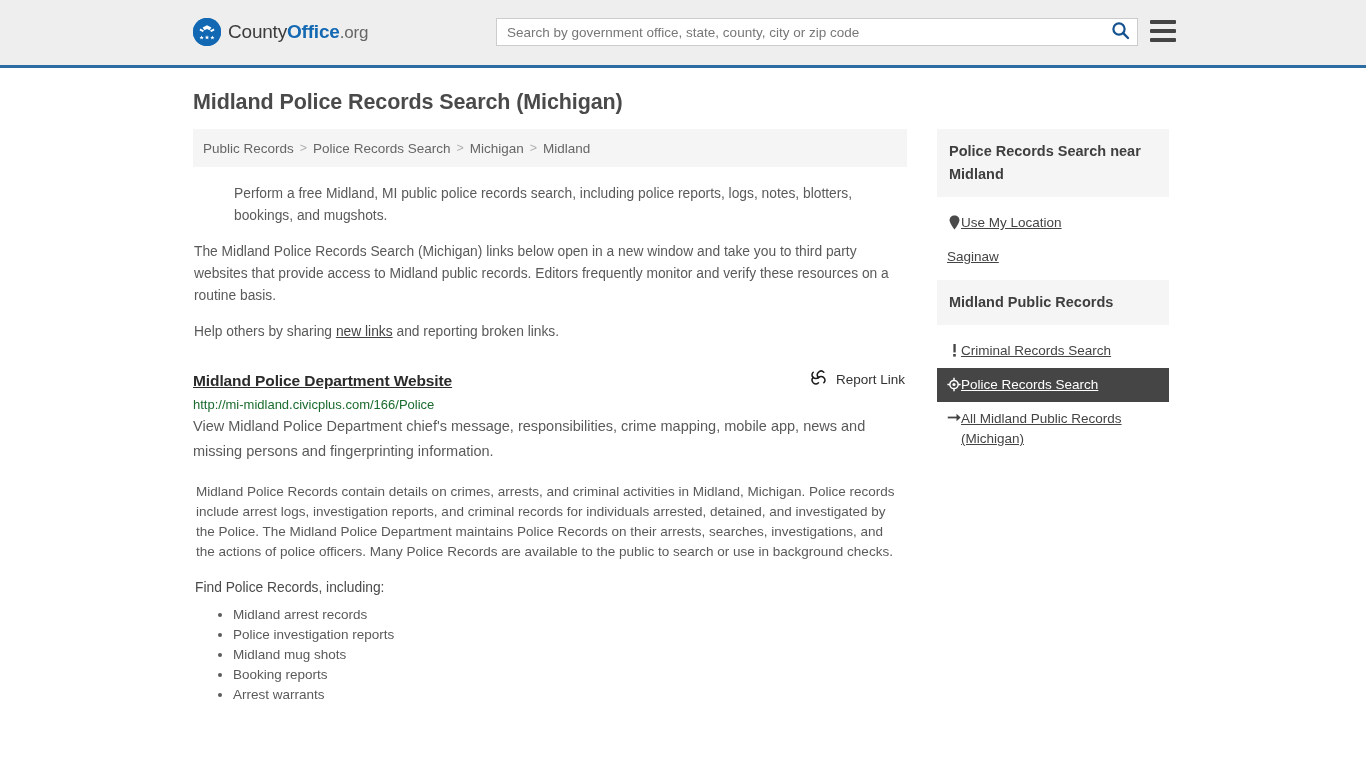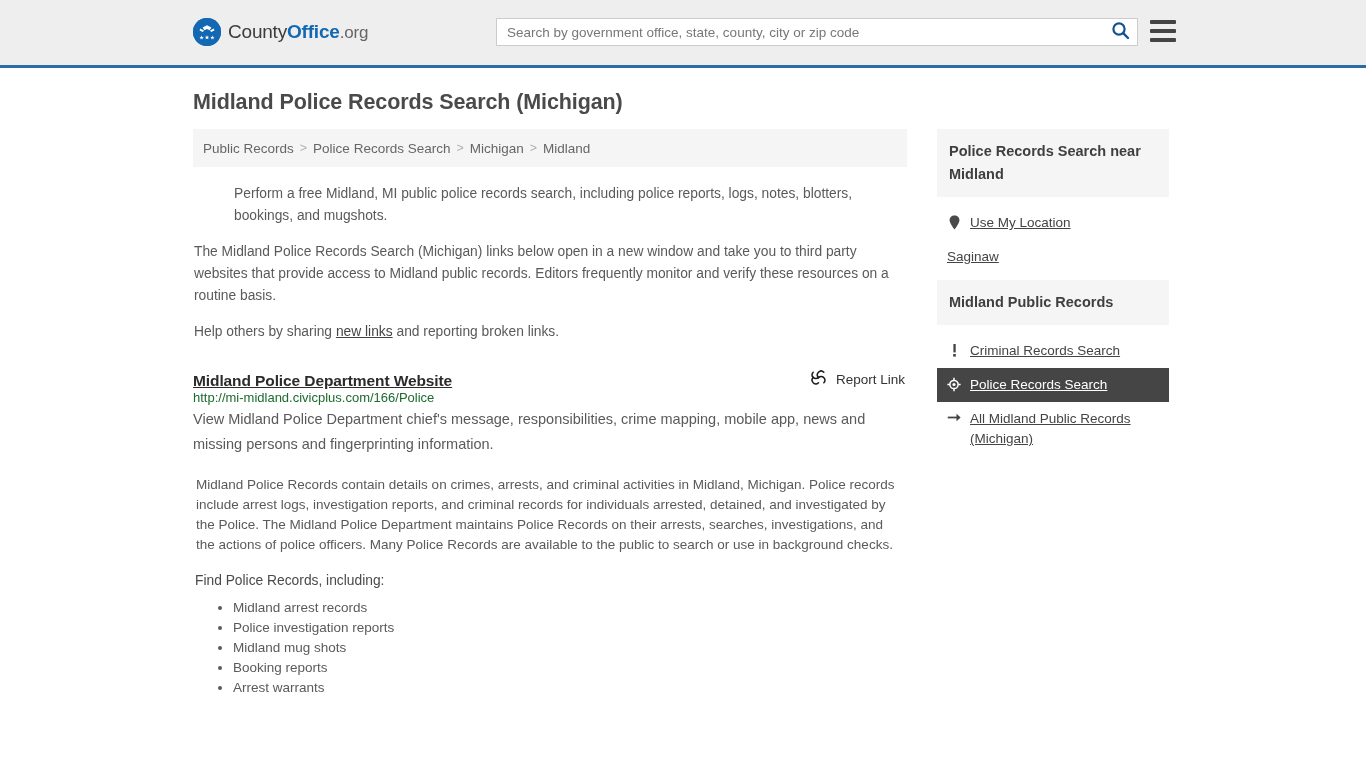--- a/index.html
+++ b/index.html
@@ -183,20 +183,21 @@
     align-items: center;
     gap: 9px;
     font-size: 13.5px;
     color: #333333;
     text-decoration: none;
     white-space: nowrap;
     padding-right: 2px;
   }
   .result-url {
     display: block;
+    margin-top: 7px;
     font-size: 13px;
     color: #1a6b2d;
     text-decoration: none;
   }
   .result-desc {
     margin-top: 2px;
     font-size: 14.5px;
     line-height: 25px;
     color: #5a5a5a;
   }
@@ -240,21 +241,20 @@
     padding: 11px 12px 11px 12px;
     font-size: 14.5px;
     font-weight: bold;
     color: #3f3f3f;
     line-height: 23px;
   }
   .side-links { padding-top: 9px; }
   .side-link-row {
     display: flex;
     align-items: flex-start;
-    gap: 9px;
     padding: 7px 10px 7px 10px;
     text-decoration: none;
     line-height: 20px;
   }
   .side-link-row .ic {
     flex: 0 0 auto;
     width: 14px;
     display: flex;
     justify-content: center;
     align-items: center;

